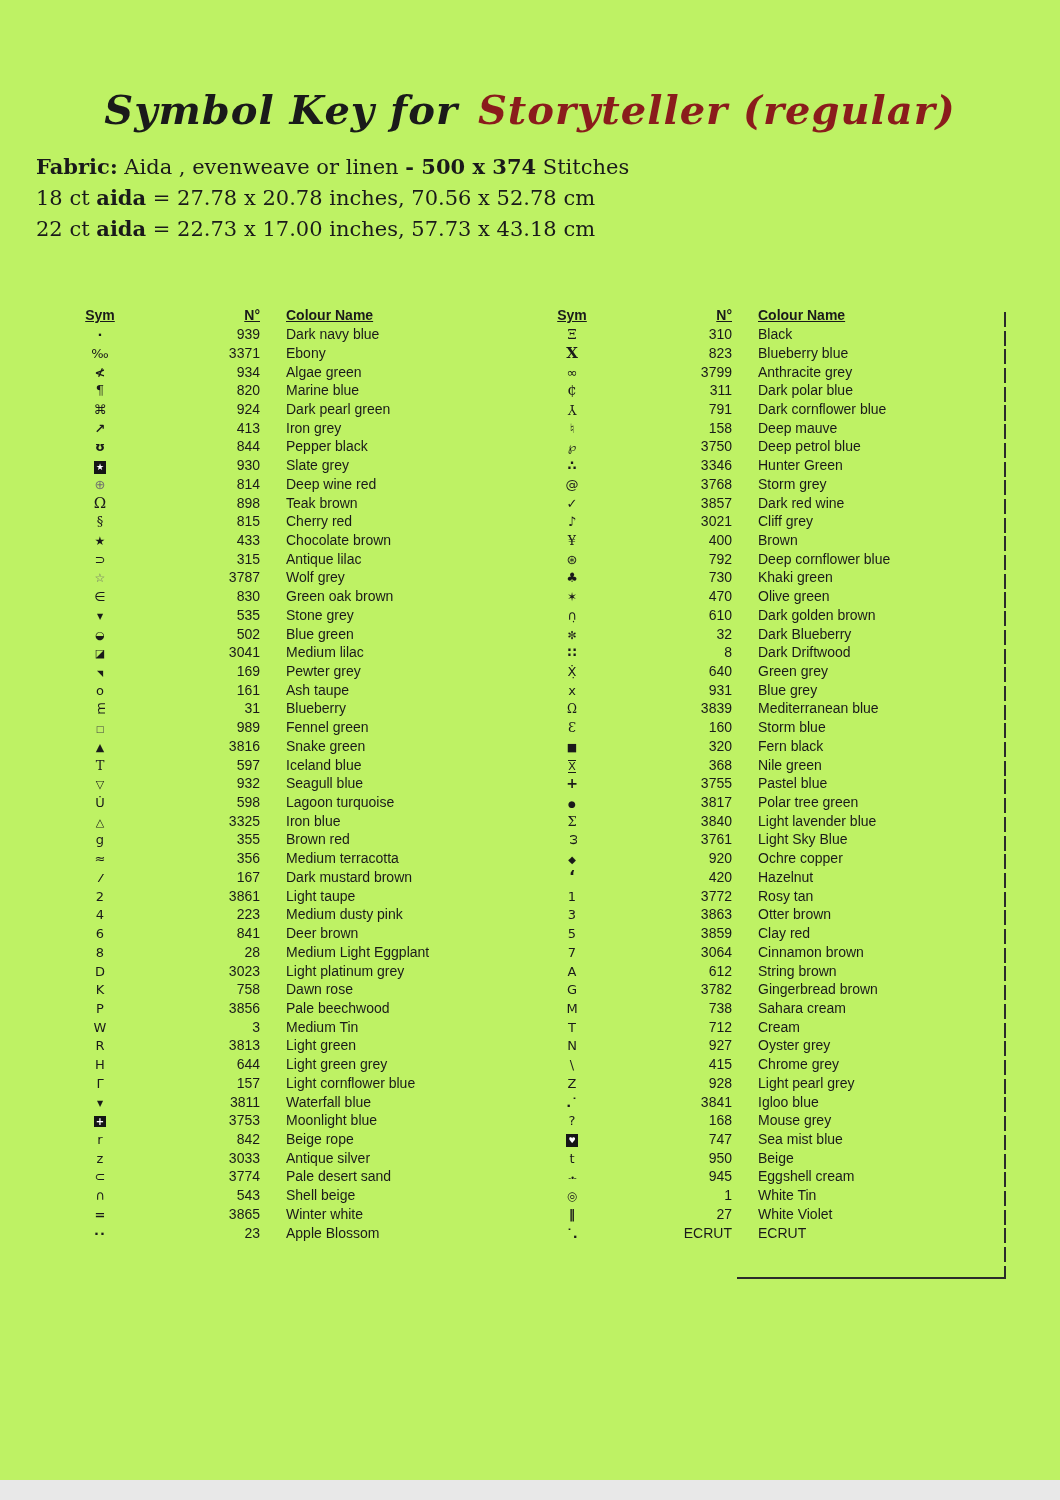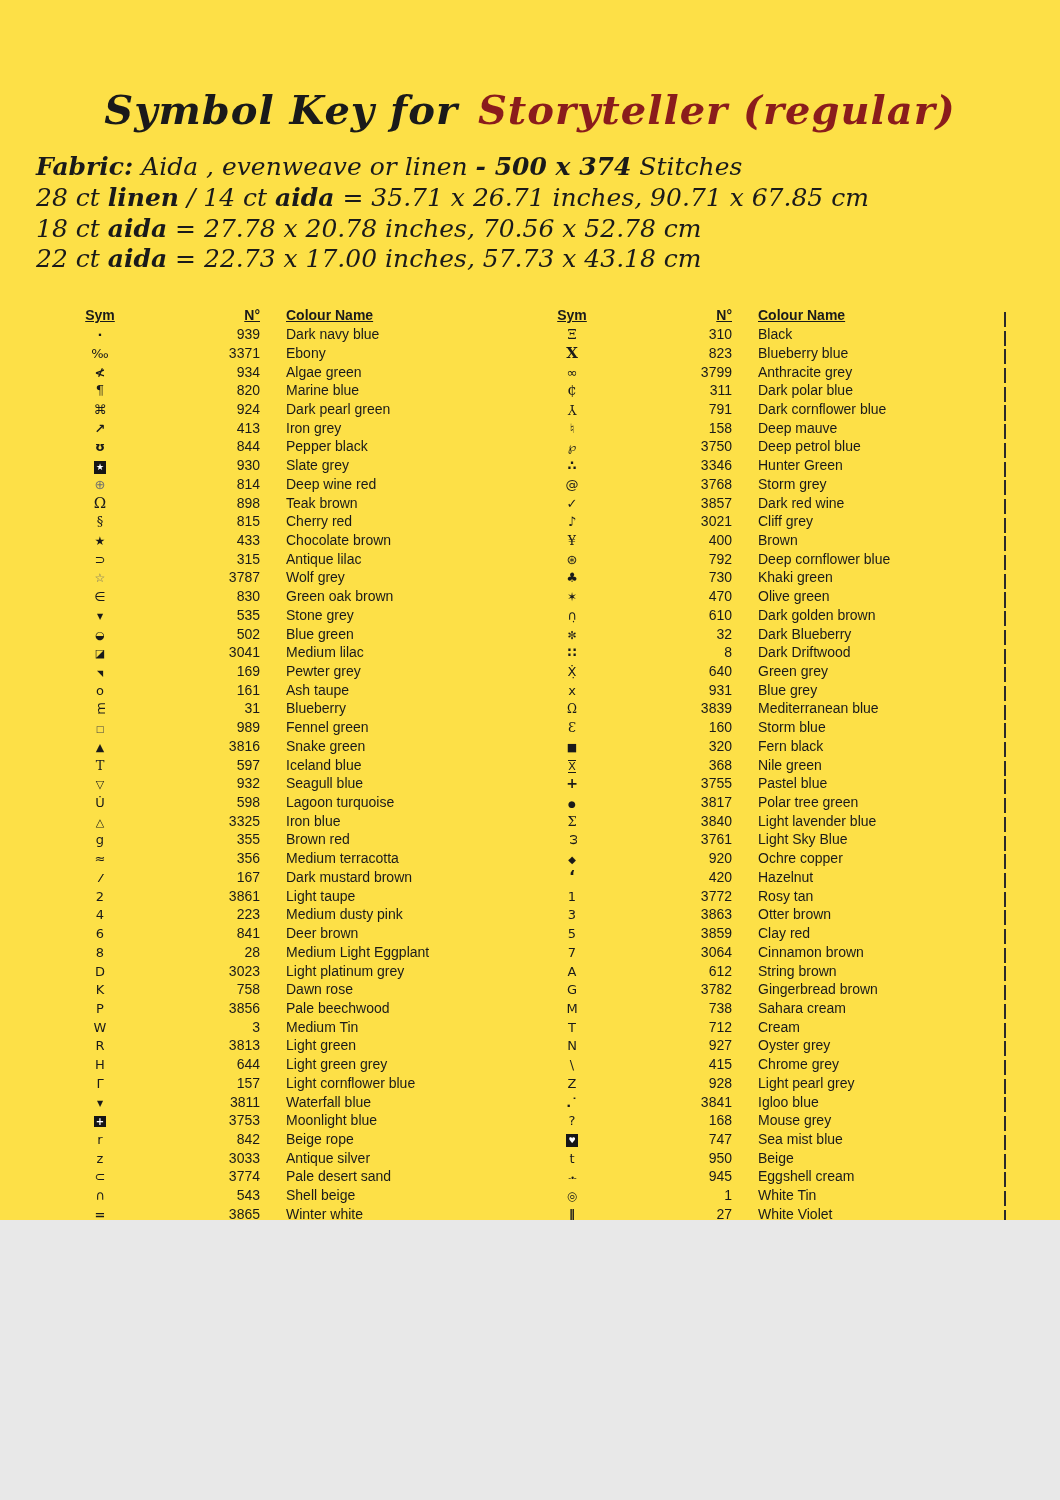--- a/index.html
+++ b/index.html
@@ -1,27 +1,27 @@
 <!DOCTYPE html>
 <html><head>
 <meta charset="utf-8">
 <style>
   html,body{margin:0;padding:0;background:#e8e8e8;}
-  #page{position:relative;width:1060px;height:1220px;background:#fde047;margin:0 auto;
+  #page{position:relative;width:1060px;height:1480px;background:#bef264;margin:0 auto;
         font-family:"Liberation Sans",sans-serif;color:#1a1a1a;overflow:hidden;}
 
   
   .title{position:absolute;top:86px;left:0;width:100%;text-align:center;
          font-family:"DejaVu Serif",serif;font-style:italic;font-weight:bold;font-size:40px;
          letter-spacing:1px;white-space:nowrap;}
   .title .t2{margin-left:20px;}
 
   
   .fabric{position:absolute;left:36px;top:152px;font-family:"DejaVu Serif",serif;
-          font-style:italic;font-size:25px;line-height:30.8px;white-space:nowrap;}
+          font-size:21px;line-height:30.8px;white-space:nowrap;}
   .fabric .seg-b{font-weight:bold;}
 
   
   .tbl{position:absolute;top:306px;width:430px;font-size:14px;}
   .tbl-left{left:58px;}
   .tbl-right{left:530px;}
   .trow{display:flex;align-items:center;height:18.72px;}
   .sym{width:84px;text-align:center;}
   .symg{display:inline-block;font-family:"DejaVu Sans",sans-serif;font-size:13px;line-height:13px;}
   .num{width:118px;text-align:right;font-family:"Liberation Sans",sans-serif;}
@@ -37,21 +37,20 @@
 <body>
 
 <div id="page">
 
   <div class="title">
     <span class="t1">Symbol Key for</span><span class="t2" style="color: rgb(138, 28, 28);">Storyteller (regular)</span>
   </div>
 
   <div class="fabric">
       <div><span class="seg-b">Fabric:</span><span class="seg">  Aida , evenweave or  linen </span><span class="seg-b">- 500 x 374</span><span class="seg"> Stitches</span></div>
-      <div><span class="seg">28 ct </span><span class="seg-b">linen</span><span class="seg"> / 14 ct </span><span class="seg-b">aida</span><span class="seg"> = 35.71 x 26.71 inches, 90.71 x 67.85 cm</span></div>
       <div><span class="seg">18 ct </span><span class="seg-b">aida</span><span class="seg">  = 27.78 x 20.78 inches, 70.56 x 52.78 cm</span></div>
       <div><span class="seg">22 ct </span><span class="seg-b">aida</span><span class="seg"> = 22.73 x 17.00 inches, 57.73 x 43.18 cm</span></div>
     </div>
 
   <div class="tbl tbl-left">
     <div class="trow thead">
       <span class="sym hcell">Sym</span>
       <span class="num hcell">N°</span>
       <span class="name"><span class="hcell">Colour Name</span></span>
     </div>

